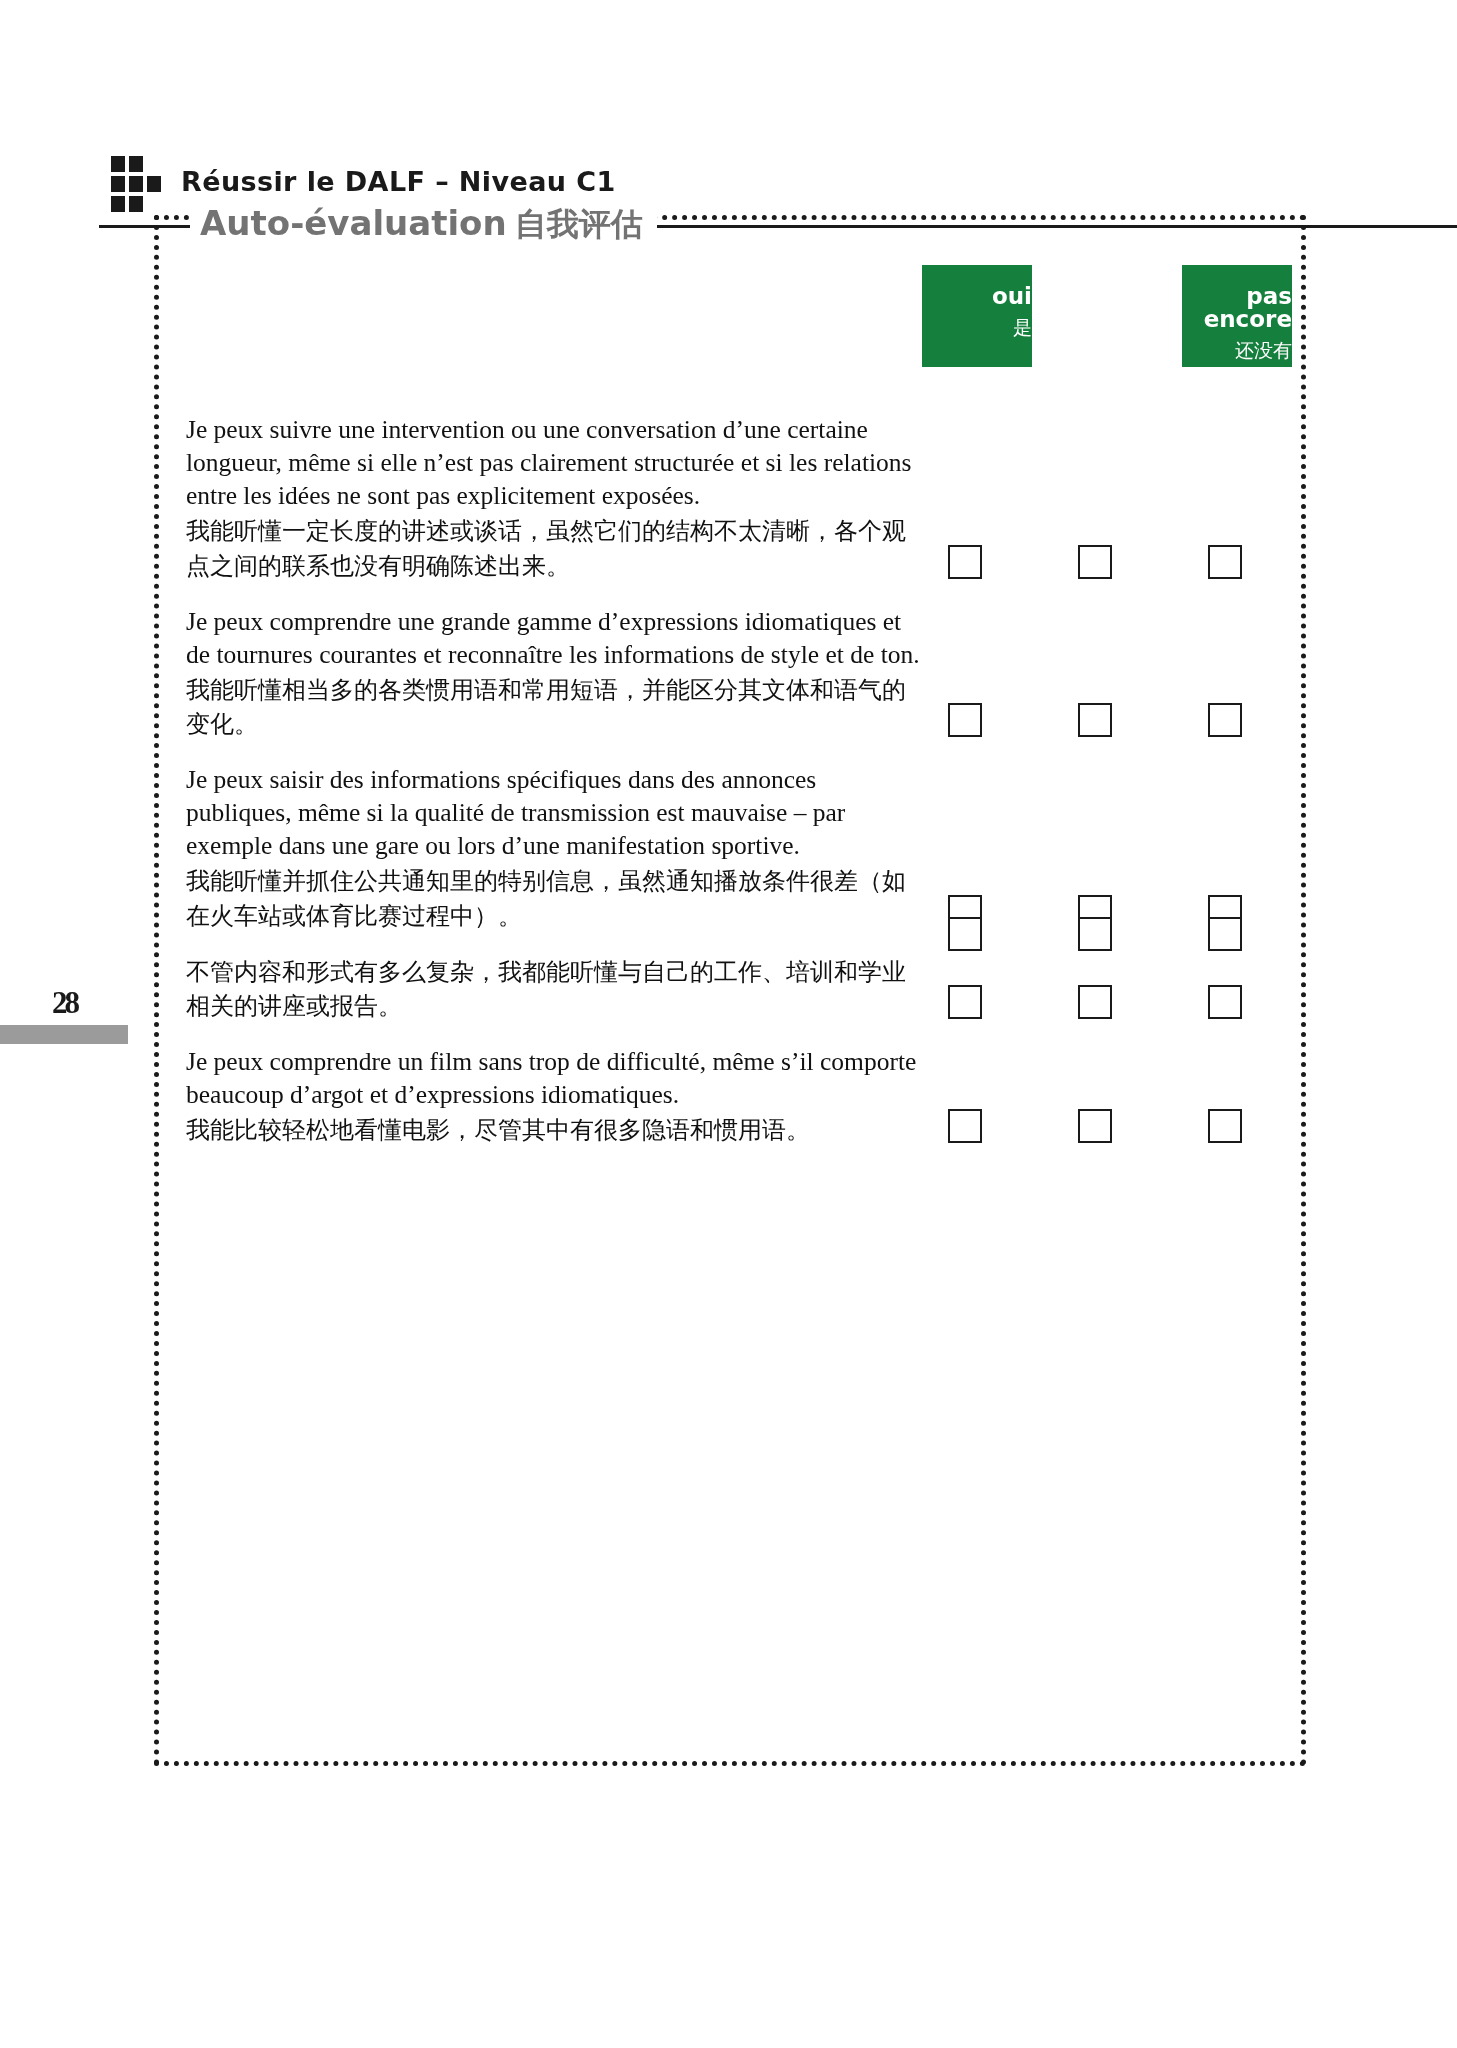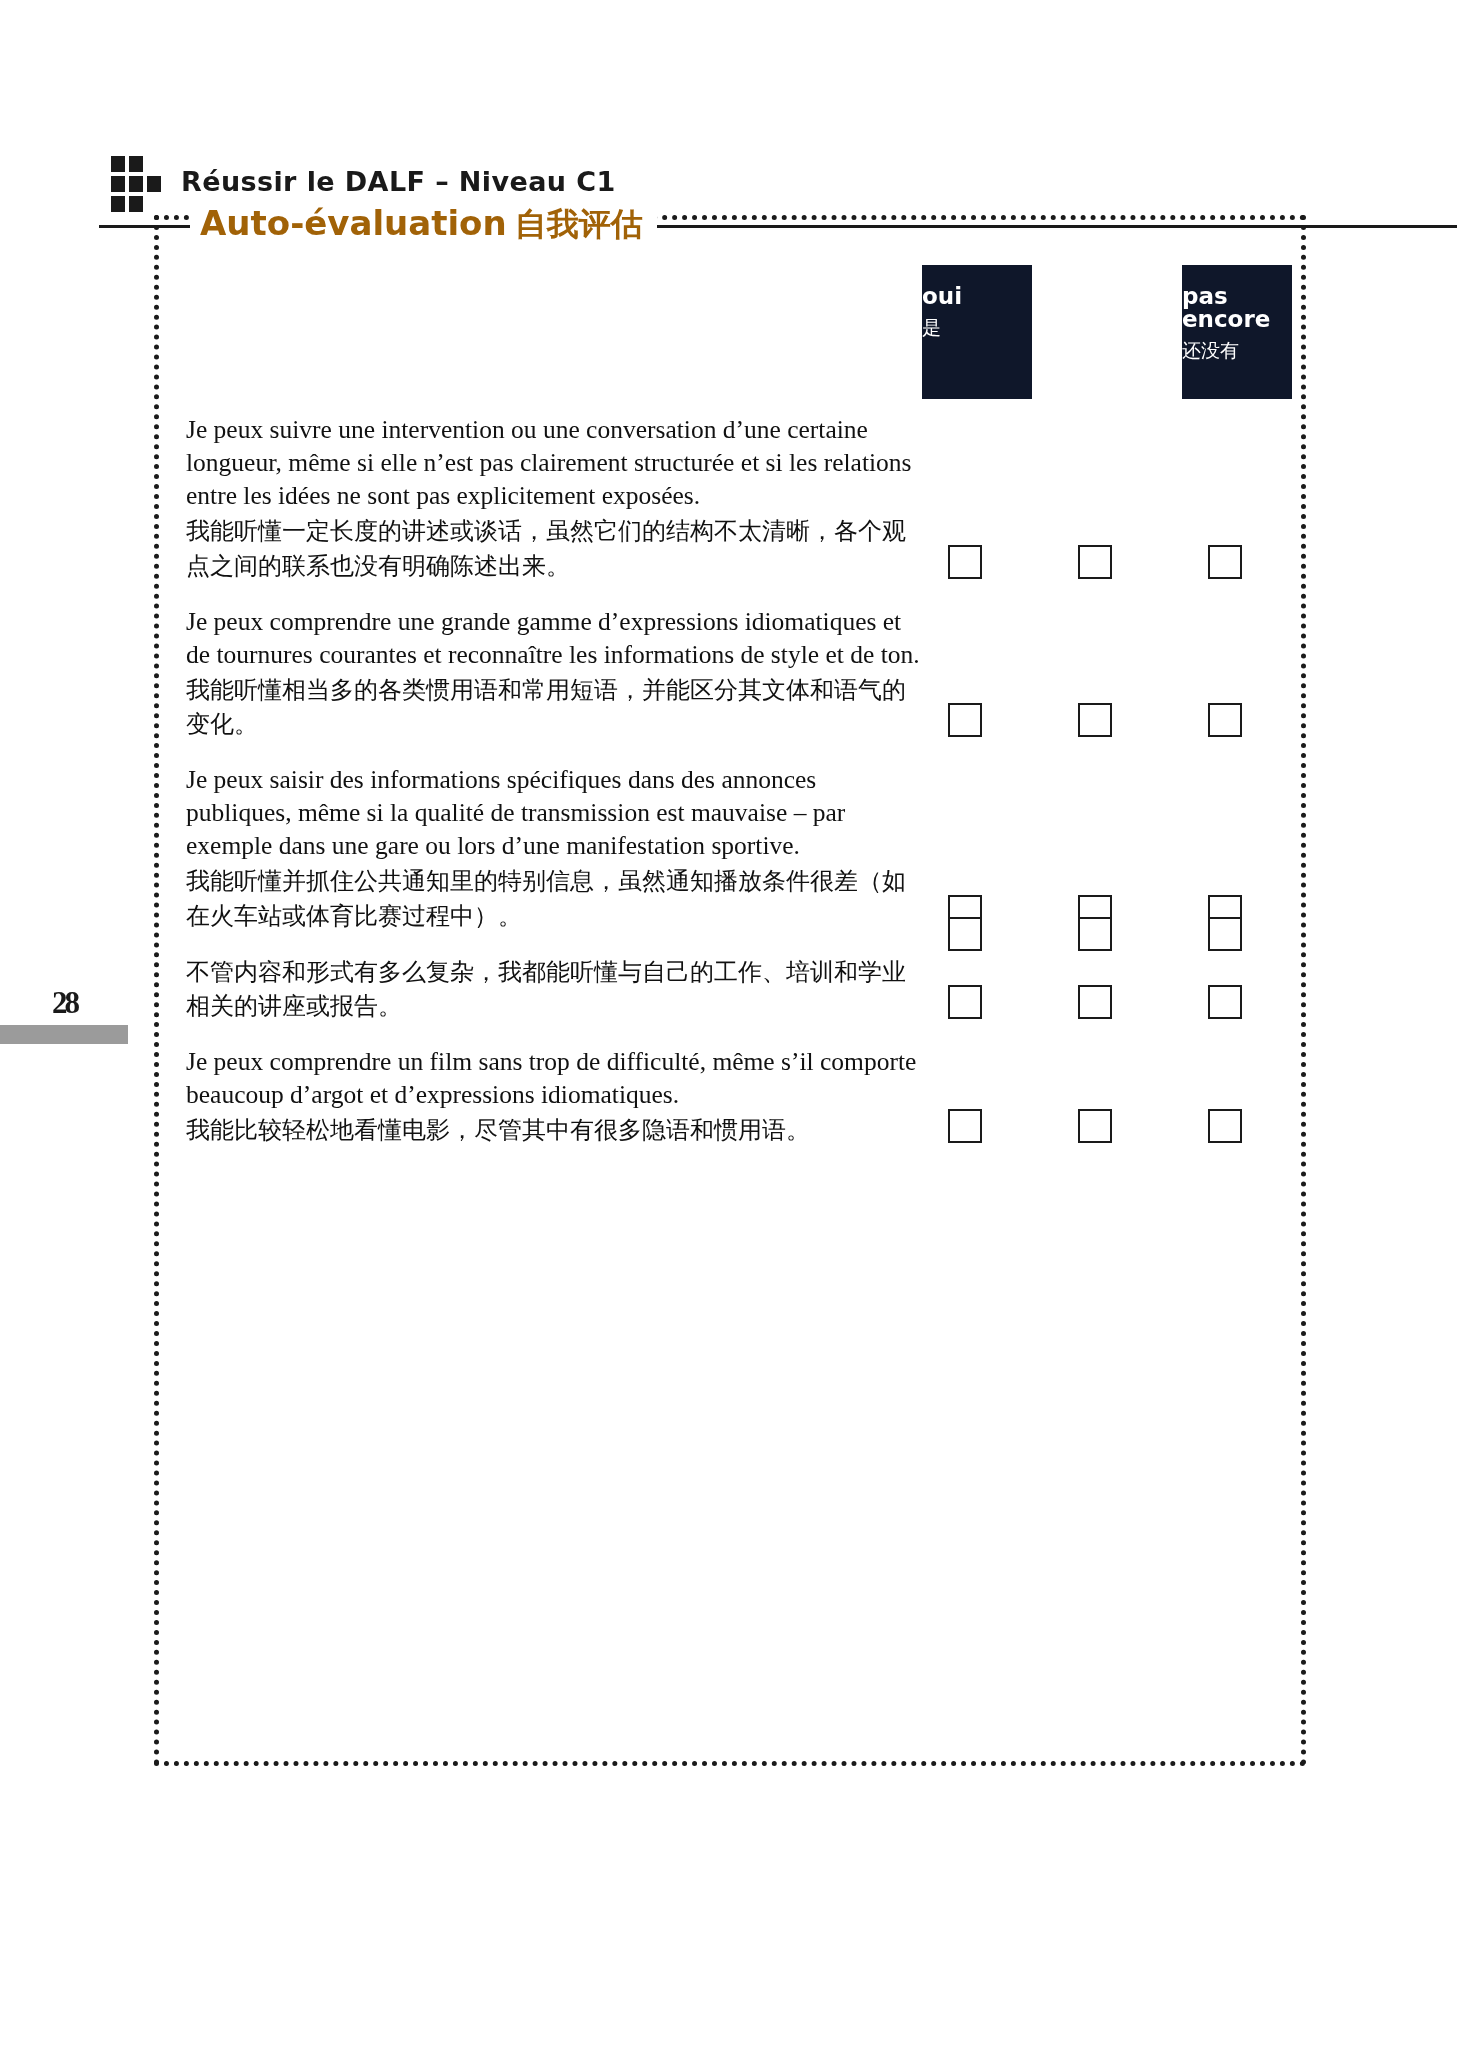--- a/index.html
+++ b/index.html
@@ -104,21 +104,21 @@
   
   .section-title {
     position: absolute;
     left: 190px;
     top: 203px;
     background: #ffffff;
     padding: 0 14px 0 10px;
     font-family: "DejaVu Sans", sans-serif;
     font-weight: bold;
     font-size: 34px;
-    color: #a16207;
+    color: #737373;
     white-space: nowrap;
     letter-spacing: 0px;
   }
   .section-title .cn {
     font-family: "DejaVu Sans", sans-serif;
     font-size: 32px;
     margin-left: 8px;
   }
 
   
@@ -126,26 +126,26 @@
     position: absolute;
     left: 922px;
     top: 265px;
     width: 376px;
     height: 110px;
   }
   .col-head {
     position: absolute;
     top: 0;
     width: 110px;
-    height: 134px;
-    background: #0f172a;
+    height: 102px;
+    background: #15803d;
     color: #ffffff;
     font-family: "DejaVu Sans", sans-serif;
     font-weight: bold;
-    text-align: left;
+    text-align: right;
     box-sizing: border-box;
     padding-top: 20px;
     line-height: 1.0;
   }
   .col-head .fr {
     font-size: 23px;
     display: block;
   }
   .col-head .cn {
     display: block;

